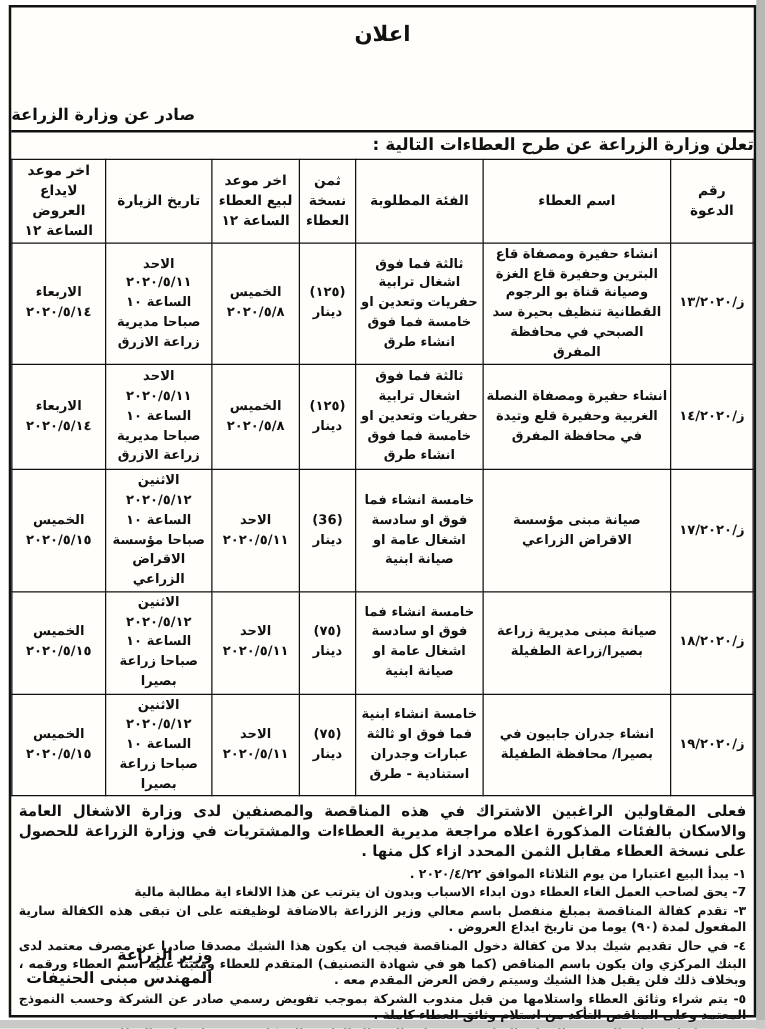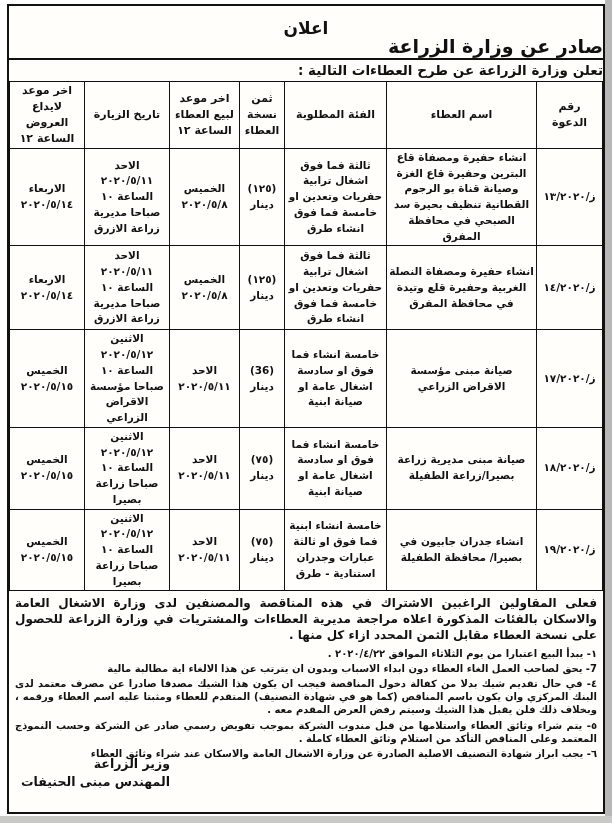--- a/index.html
+++ b/index.html
@@ -18,21 +18,21 @@
     position:absolute; top:4px; right:7px;
     width:598px; height:810px;
     border:2px solid #111;
     background:#fffefa;
   }
   .doc-title {
     text-align:center; font-size:17px; font-weight:bold;
     padding-top:12px; line-height:20px; letter-spacing:2px;
   }
   .doc-subtitle {
-    text-align:right; font-size:19px; font-weight:bold; line-height:17px;
+    text-align:left; font-size:13px; font-weight:bold; line-height:17px;margin-top:46px;
   }
   .rule { border-top:2px solid #111; margin-top:3px; }
   .intro {
     font-size:13.5px; font-weight:bold;
     line-height:19px; padding:1px 0;
   }
   table.tenders {
     width:100%; border-collapse:collapse; table-layout:fixed;
   }
   .tenders th, .tenders td {
@@ -142,20 +142,21 @@
         <td>الاثنين ٢٠٢٠/٥/١٢ الساعة ١٠ صباحا زراعة بصيرا</td>
         <td>الخميس ٢٠٢٠/٥/١٥</td>
       </tr>
     </tbody>
   </table>
 
   <p class="para">فعلى المقاولين الراغبين الاشتراك في هذه المناقصة والمصنفين لدى وزارة الاشغال العامة والاسكان بالفئات المذكورة اعلاه مراجعة مديرية العطاءات والمشتريات في وزارة الزراعة للحصول على نسخة العطاء مقابل الثمن المحدد ازاء كل منها .</p>
 
   <div class="note">١- يبدأ البيع اعتبارا من يوم الثلاثاء الموافق ٢٠٢٠/٤/٢٢ .</div>
   <div class="note">7- يحق لصاحب العمل الغاء العطاء دون ابداء الاسباب وبدون ان يترتب عن هذا الالغاء اية مطالبة مالية</div>
+  <div class="note">٣- تقدم كفالة المناقصة بمبلغ منفصل باسم معالي وزير الزراعة بالاضافة لوظيفته على ان تبقى هذه الكفالة سارية المفعول لمدة (٩٠) يوما من تاريخ ايداع العروض .</div>
   <div class="note">٤- في حال تقديم شيك بدلا من كفالة دخول المناقصة فيجب ان يكون هذا الشيك مصدقا صادرا عن مصرف معتمد لدى البنك المركزي وان يكون باسم المناقص (كما هو في شهادة التصنيف) المتقدم للعطاء ومثبتا عليه اسم العطاء ورقمه ، وبخلاف ذلك فلن يقبل هذا الشيك وسيتم رفض العرض المقدم معه .</div>
   <div class="note">٥- يتم شراء وثائق العطاء واستلامها من قبل مندوب الشركة بموجب تفويض رسمي صادر عن الشركة وحسب النموذج المعتمد وعلى المناقص التأكد من استلام وثائق العطاء كاملة .</div>
   <div class="note">٦- يجب ابراز شهادة التصنيف الاصلية الصادرة عن وزارة الاشغال العامة والاسكان عند شراء وثائق العطاء</div>
 
   <div class="signature">
     <div>وزير الزراعة</div>
     <div>المهندس مبنى الحنيفات</div>
   </div>
 
 </div>

